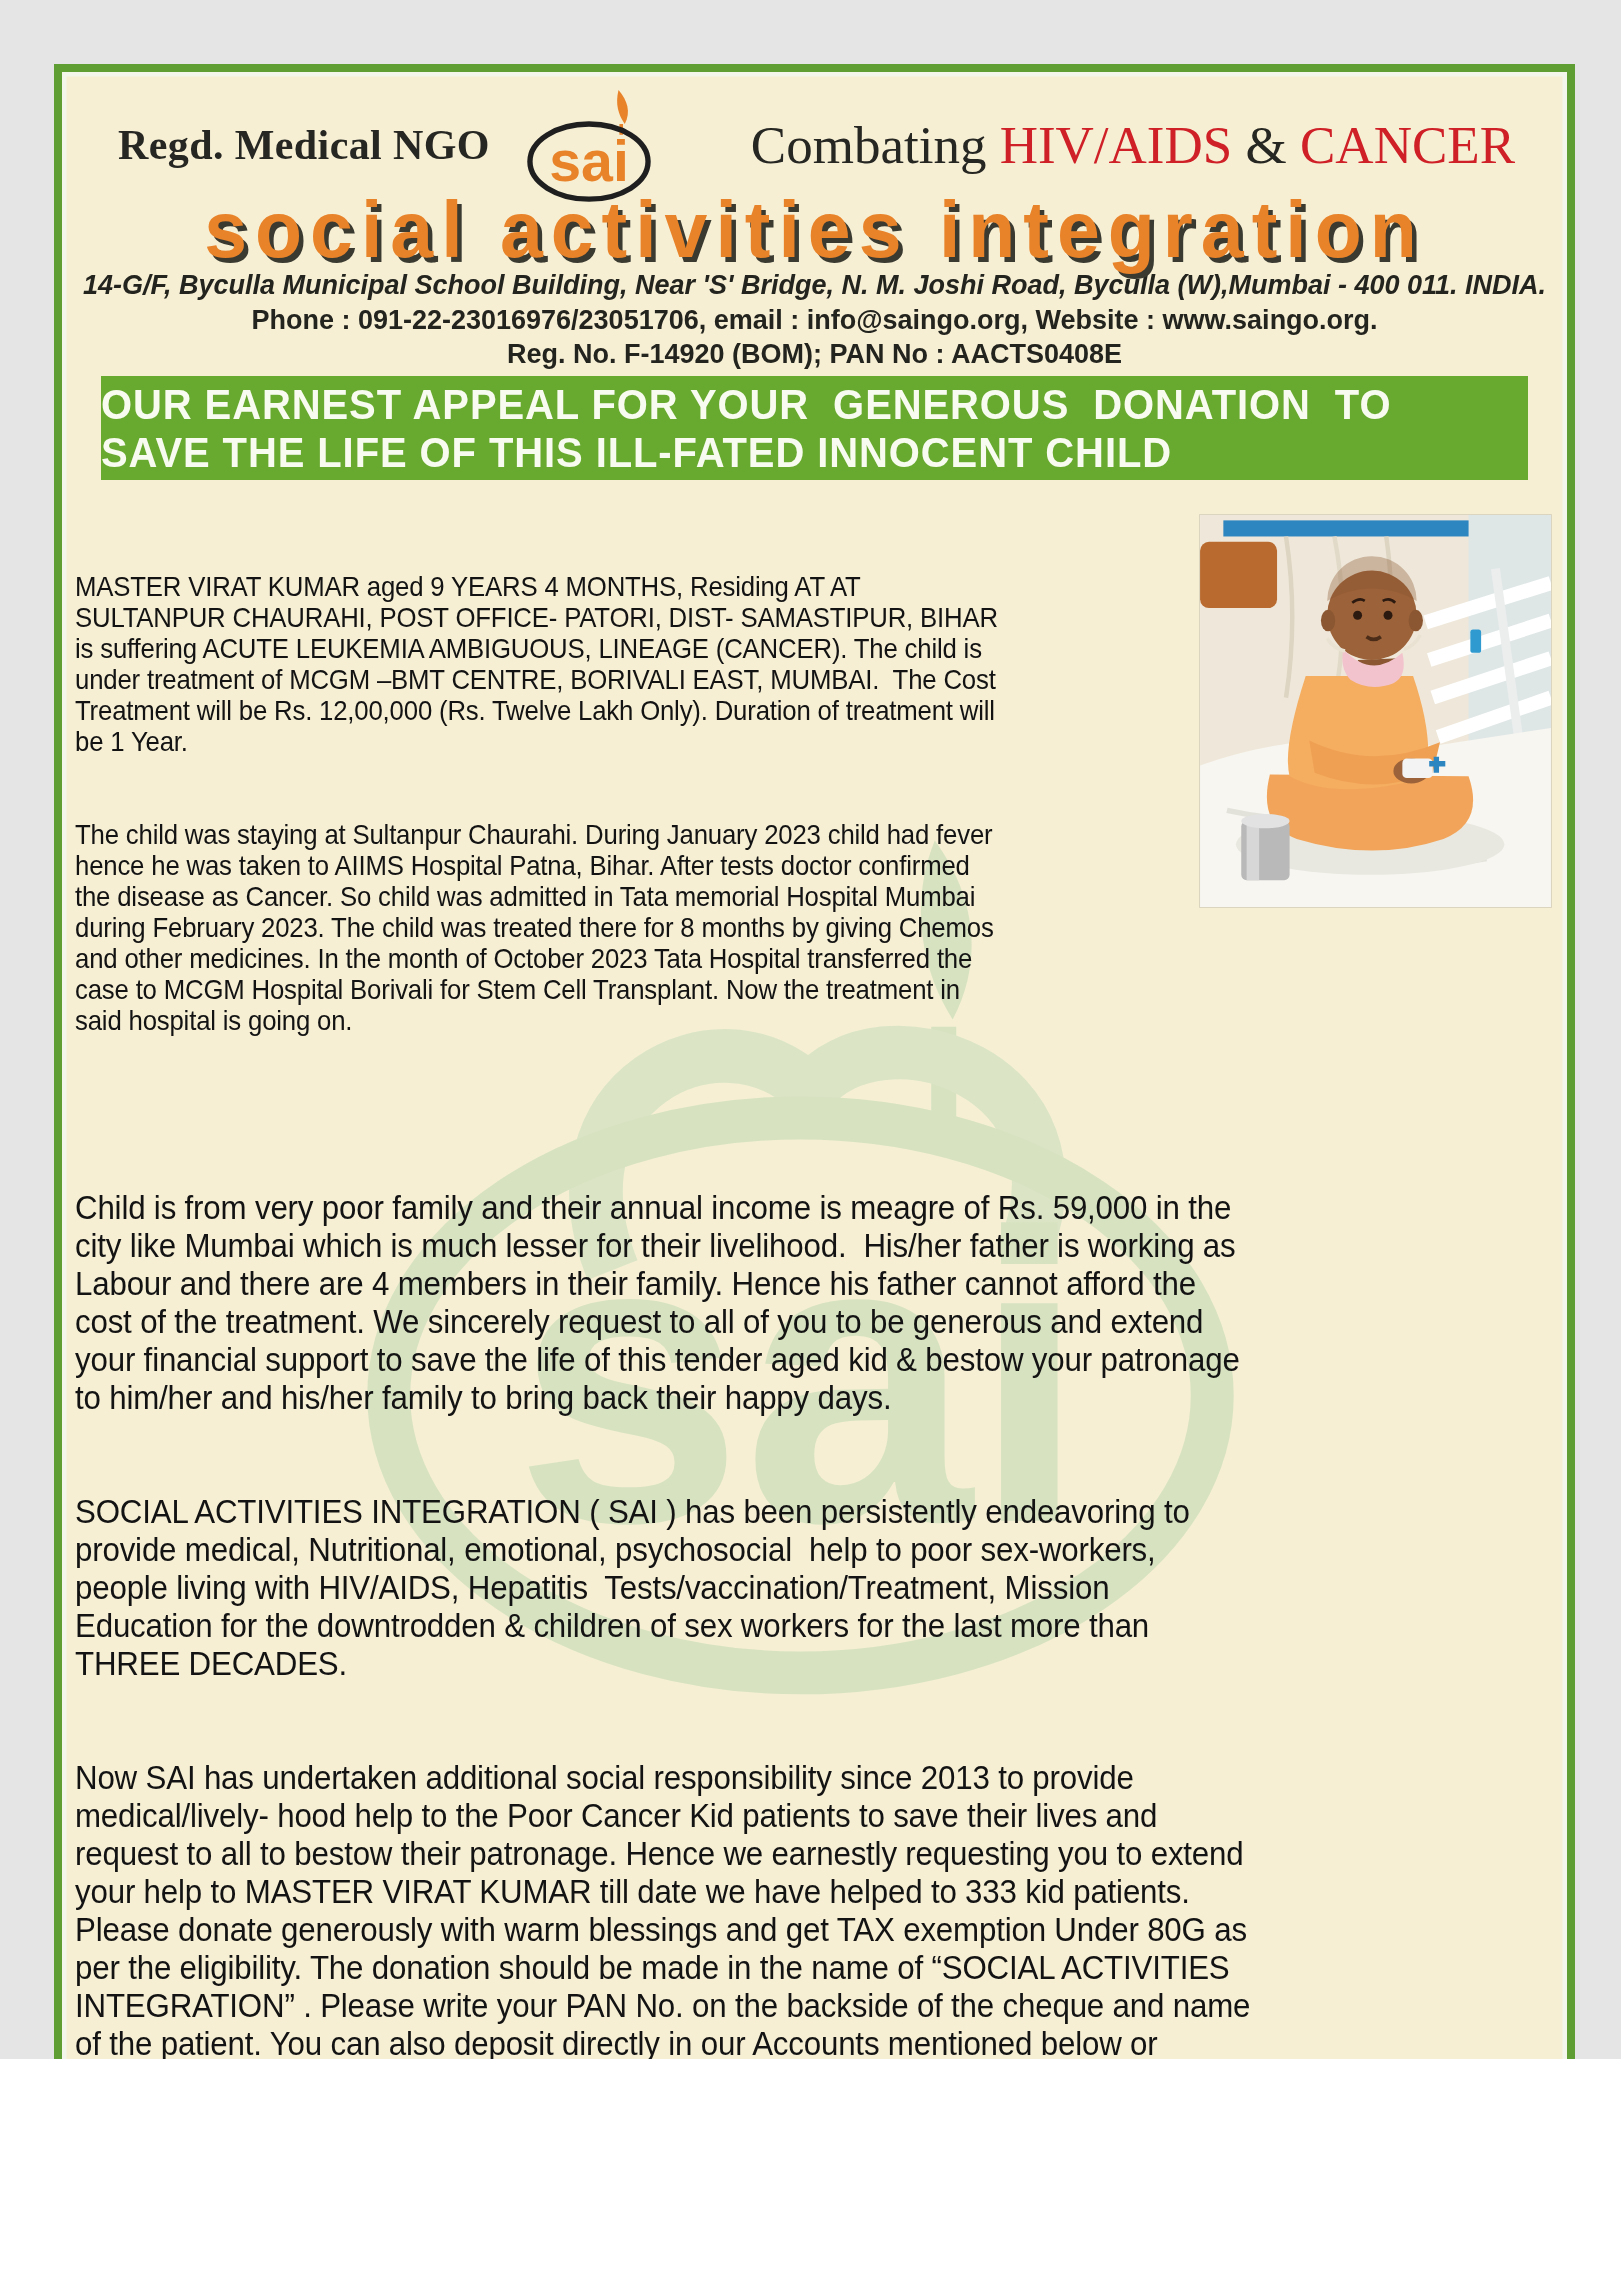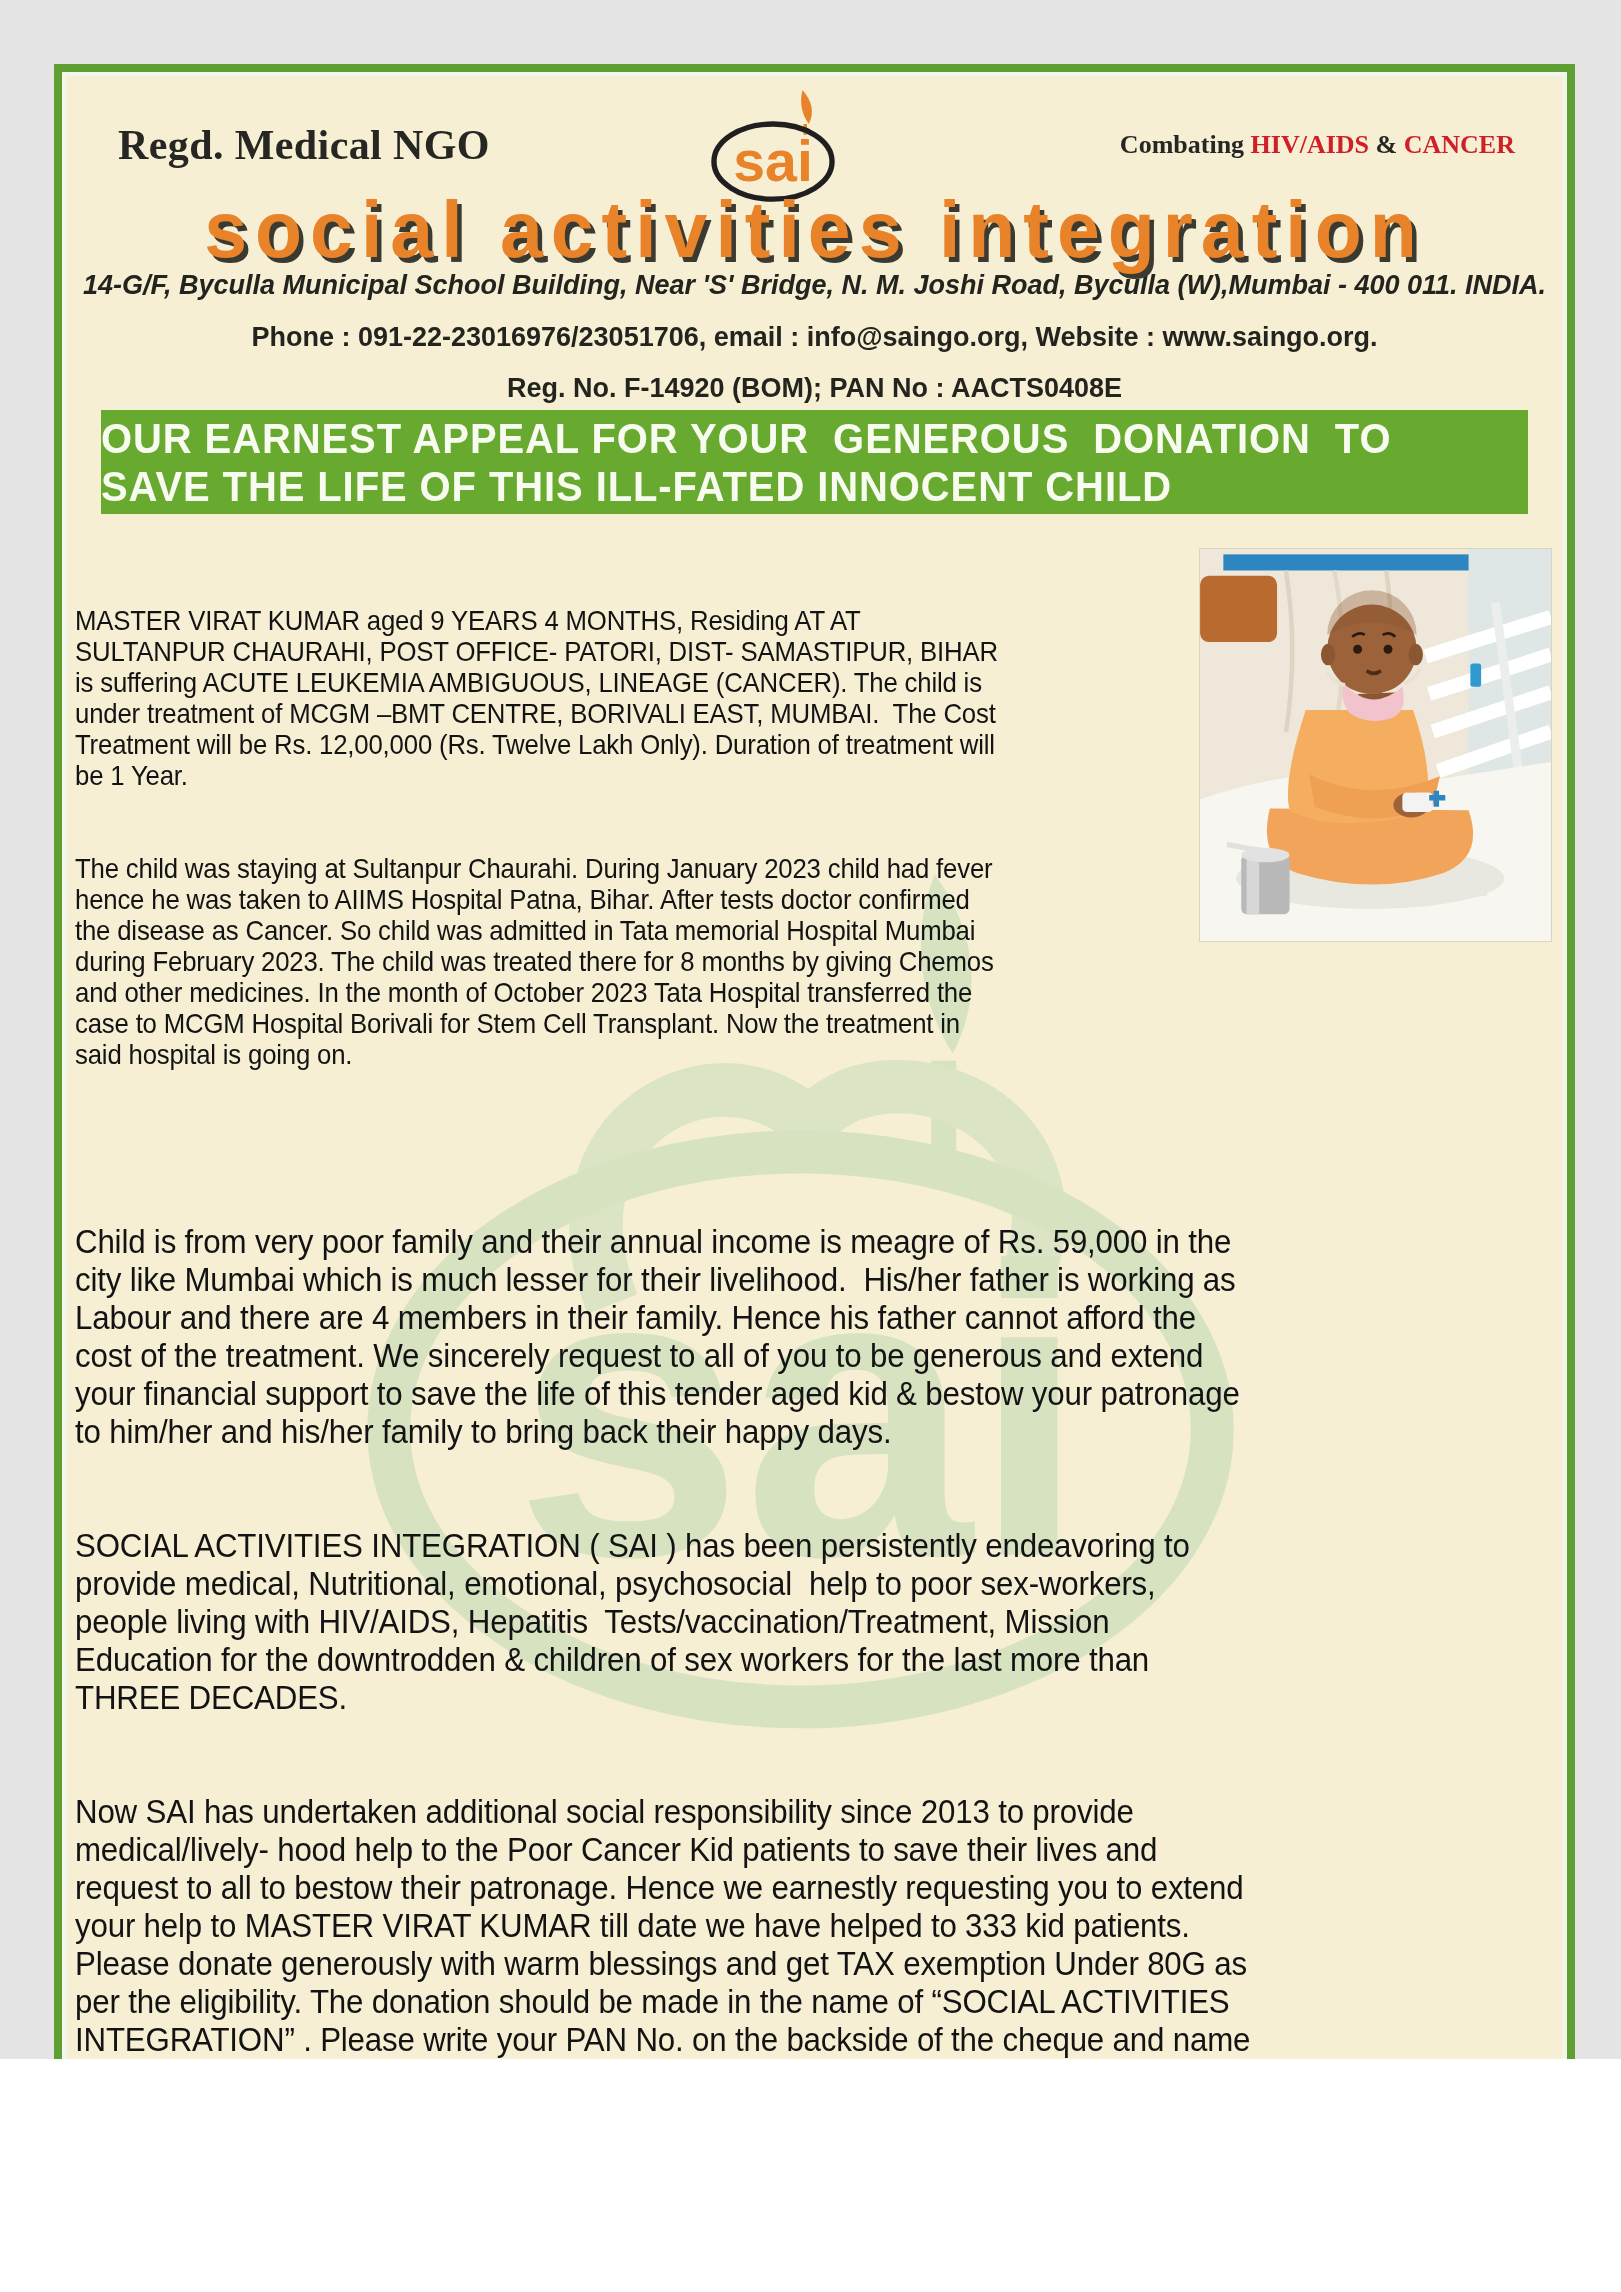--- a/index.html
+++ b/index.html
@@ -6,30 +6,30 @@
   .page{position:relative;width:1621px;height:2059px;background:#e5e5e5;overflow:hidden;
         font-family:"Liberation Sans",sans-serif;color:#151515;}
   .sheet{position:absolute;left:54px;top:64px;width:1505px;height:2151px;
          border:8px solid #5f9e33;background:#f6efd4;
          box-shadow:inset 0 0 0 4.5px rgba(242,247,236,.95);overflow:hidden;}
   
   .header-row{display:flex;align-items:center;justify-content:space-between;
               margin:19.7px 52px 0 56px;height:107px;}
   .regd{font-family:"Liberation Serif",serif;font-weight:bold;font-size:42px;color:#262622;
         letter-spacing:0.4px;white-space:pre-wrap;}
-  .combating{font-family:"Liberation Serif",serif;font-weight:bold;font-size:26px;color:#262622;
+  .combating{font-family:"Liberation Serif",serif;font-weight:normal;font-size:53px;color:#262622;
              white-space:pre-wrap;}
   .combating .red{color:#cf2027;}
   .logo{position:relative;width:170px;height:115px;flex:0 0 auto;margin-right:63px;}
   .org-title{margin-top:-10.7px;text-align:center;font-weight:bold;font-size:77px;line-height:82px;
              letter-spacing:8px;color:#e8832a;text-shadow:4.5px 4.5px 0 #3a3a31;
              transform:scaleY(1.04);white-space:pre-wrap;}
   .addr-line{margin-top:0;text-align:center;font-weight:bold;font-size:27px;line-height:31px;
              color:#24241f;white-space:pre-wrap;font-style:italic;}
-  .contact-line,.reg-line{margin-top:21px;text-align:center;font-weight:bold;font-size:27px;
+  .contact-line,.reg-line{margin-top:4px;text-align:center;font-weight:bold;font-size:27px;
              line-height:30px;color:#24241f;white-space:pre-wrap;}
   
   .banner{margin:7.2px 39px 0 39px;background:#68a92f;height:104px;display:flex;flex-direction:column;
           justify-content:center;}
   .banner div{color:#f8fbef;font-weight:bold;font-size:40px;line-height:48px;letter-spacing:0.9px;
           white-space:pre-wrap;transform:scaleY(1.05);}
   
   .content{position:relative;margin:29px 7.2px 0 12.5px;}
   .watermark{position:absolute;left:269px;top:331px;opacity:.55;z-index:0;pointer-events:none;}
   .intro{position:relative;z-index:1;width:1249px;transform:scaleX(0.92);transform-origin:left top;

